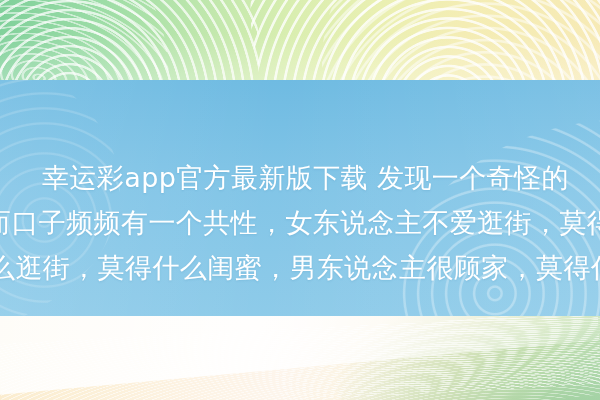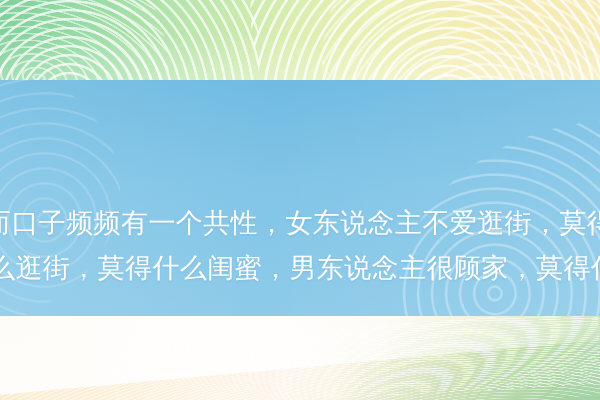--- a/index.html
+++ b/index.html
@@ -198,17 +198,18 @@
   </div>
 
   <div class="band-bot">
     <div class="bot-green"></div>
     <div class="waves-bot"></div>
     <div class="waves-bot2"></div>
     <div class="bot-diag"></div>
   </div>
 
   <div class="text-block">
+    <div class="t-line t1">幸运彩app官方最新版下载 发现一个奇怪的</div>
     <div class="t-line t2">而口子频频有一个共性，女东说念主不爱逛街，莫得什</div>
     <div class="t-line t3">么逛街，莫得什么闺蜜，男东说念主很顾家，莫得什</div>
   </div>
 
 </div>
 
 </body></html>

